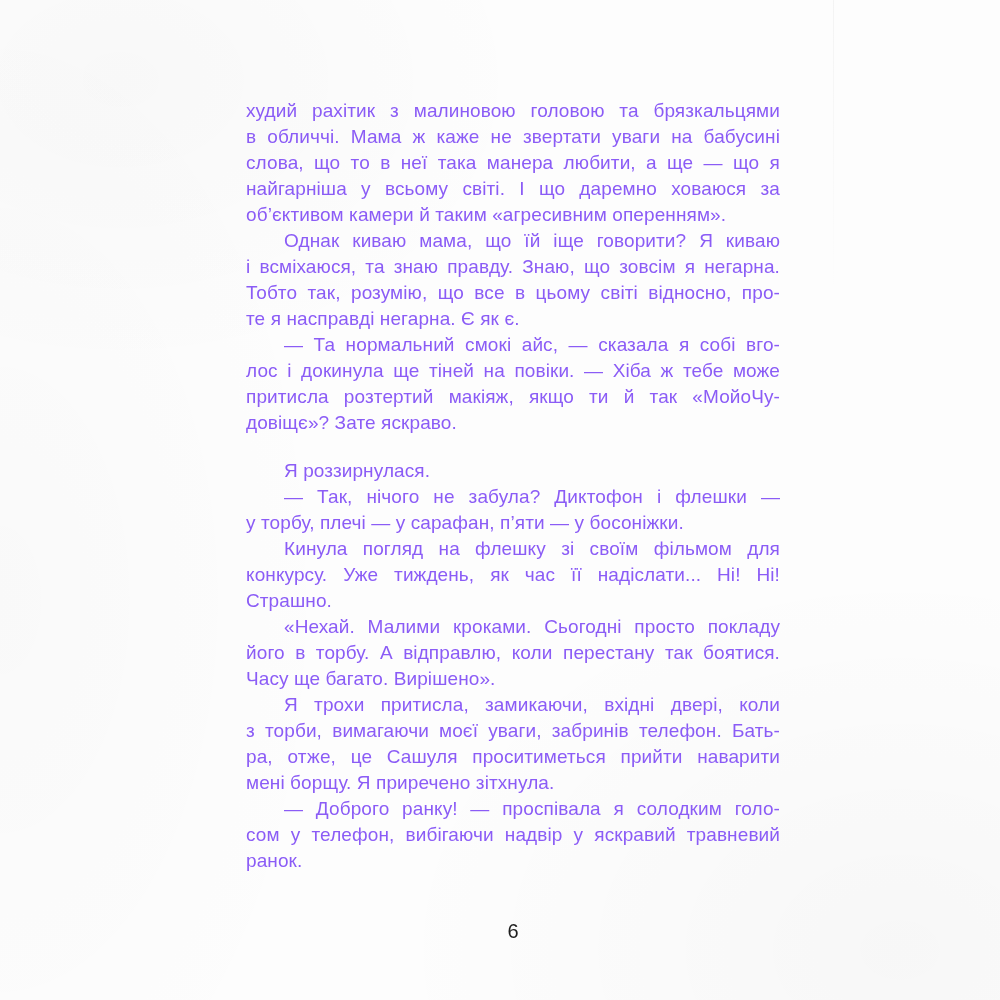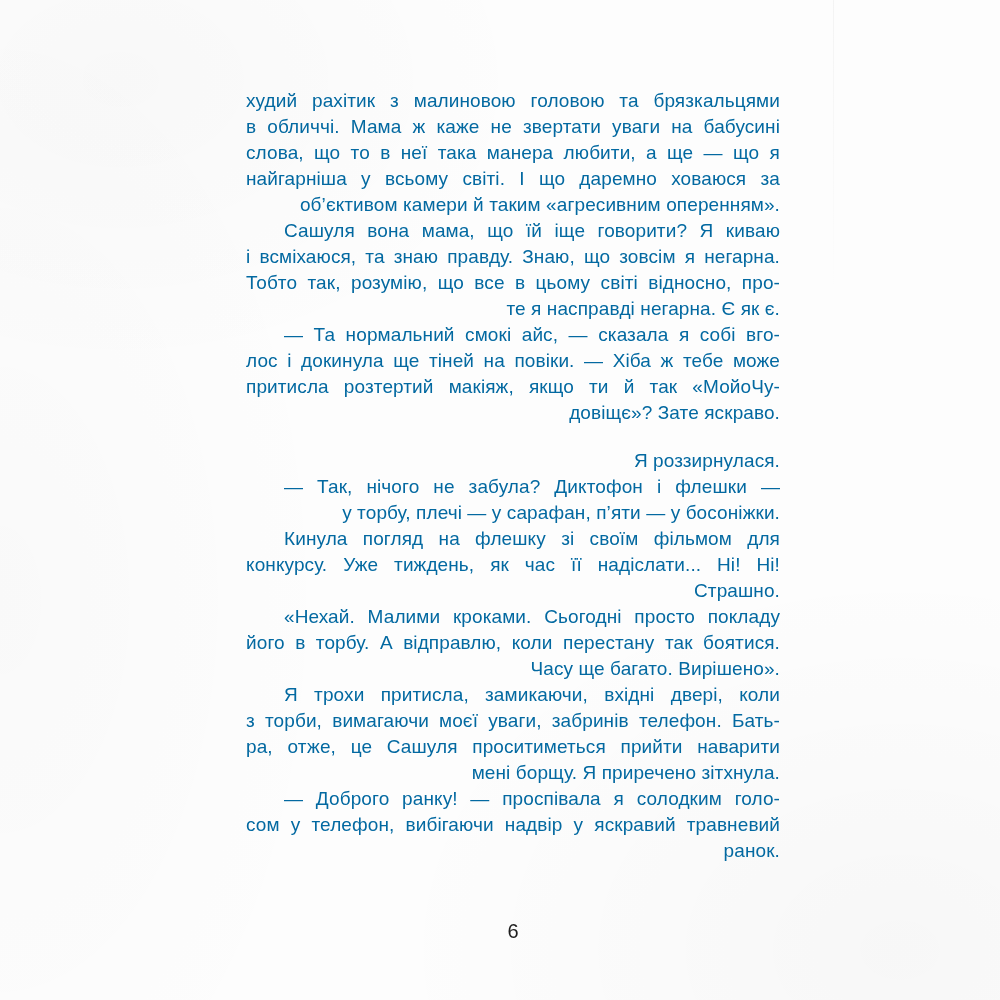--- a/index.html
+++ b/index.html
@@ -18,30 +18,30 @@
     font-family: "Liberation Sans", "DejaVu Sans", sans-serif;
     overflow: hidden;
   }
   .page {
     position: absolute;
     inset: 0;
   }
   .text-block {
     position: absolute;
     left: 246px;
-    top: 88px;
+    top: 98px;
     width: 534px;
-    color: #0369a1;
+    color: #8b5cf6;
   }
   .line {
     font-size: 19px;
     line-height: 26px;
     height: 26px;
     white-space: nowrap;
-    text-align: right;
+    text-align: left;
     letter-spacing: 0.1px;
   }
   .line.just {
     white-space: normal;
     text-align: justify;
     text-align-last: justify;
     text-justify: inter-word;
   }
   .line.indent {
     padding-left: 38px;
@@ -72,21 +72,21 @@
 <body>
 
 <div class="page">
   <div class="scan-edge"></div>
   <div class="text-block">
       <div class="line just">худий рахітик з малиновою головою та брязкальцями</div>
       <div class="line just">в обличчі. Мама ж каже не звертати уваги на бабусині</div>
       <div class="line just">слова, що то в неї така манера любити, а ще — що я</div>
       <div class="line just">найгарніша у всьому світі. І що даремно ховаюся за</div>
       <div class="line">об’єктивом камери й таким «агресивним оперенням».</div>
-      <div class="line just indent">Сашуля вона мама, що їй іще говорити? Я киваю</div>
+      <div class="line just indent">Однак киваю мама, що їй іще говорити? Я киваю</div>
       <div class="line just">і всміхаюся, та знаю правду. Знаю, що зовсім я негарна.</div>
       <div class="line just">Тобто так, розумію, що все в цьому світі відносно, про-</div>
       <div class="line">те я насправді негарна. Є як є.</div>
       <div class="line just indent">— Та нормальний смокі айс, — сказала я собі вго-</div>
       <div class="line just">лос і докинула ще тіней на повіки. — Хіба ж тебе може</div>
       <div class="line just">притисла розтертий макіяж, якщо ти й так «МойоЧу-</div>
       <div class="line">довіщє»? Зате яскраво.</div>
       <div class="line indent gap">Я роззирнулася.</div>
       <div class="line just indent">— Так, нічого не забула? Диктофон і флешки —</div>
       <div class="line">у торбу, плечі — у сарафан, п’яти — у босоніжки.</div>

